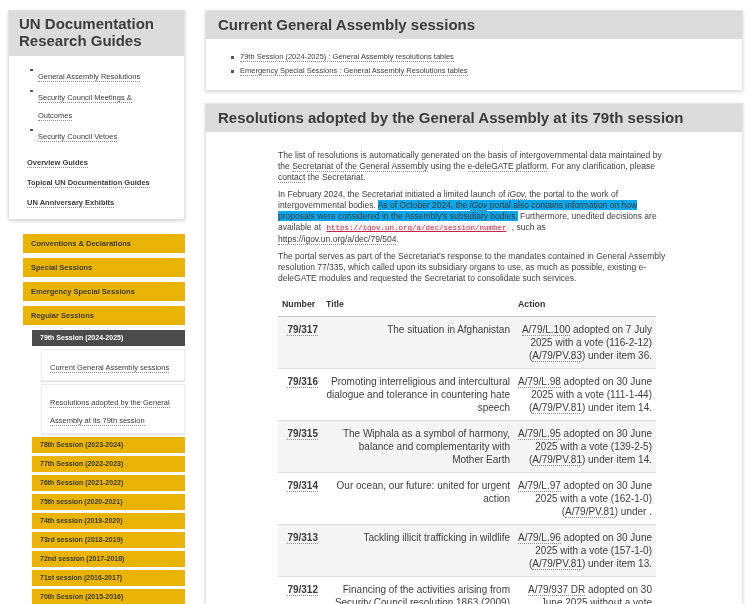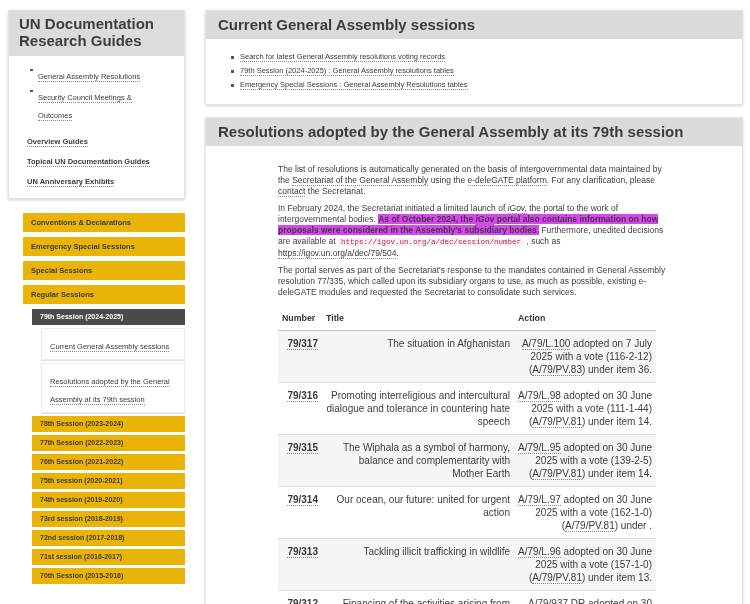--- a/index.html
+++ b/index.html
@@ -33,22 +33,22 @@
   .box-body { padding:8px 14px 10px; }
   .box-body ul { list-style:none; margin:2px 0 2px 8px; }
   .box-body li { position:relative; padding-left:12px; margin:5px 0; font-size:8px; }
   .box-body li::before { content:""; position:absolute; left:3px; top:4px; width:2.5px; height:2.5px; background:#555; }
 
   .rich { margin:10px 0 0 58px; width:390px; font-size:8.5px; line-height:1.3; color:#3d3d3d; }
   .rich p { margin-bottom:6px; }
   .seg-p { color:#3d3d3d; }
   .b { font-weight:normal; }
   .i { font-style:italic; }
-  .seg-hl { background:#d946ef; font-weight:bold; }
-  .seg-code { font-family:"Liberation Mono", monospace; font-size:7.5px; color:#c7254e; background:#f4f2f0; padding:0 3px; border-radius:2px; }
+  .seg-hl { background:#0ea5e9; font-weight:normal; }
+  .seg-code { font-family:"Liberation Mono", monospace; font-size:7.5px; color:#c7254e; background:#f4f2f0; padding:0 3px; border-radius:2px;text-decoration:underline; }
 
   
   table.res { border-collapse:collapse; width:378px; margin-top:10px; table-layout:fixed; }
   table.res th { text-align:left; font-size:8.8px; padding:5px 4px; border-bottom:1px solid #c4c4c4; color:#333; }
   table.res td { vertical-align:top; font-size:10px; line-height:1.3; padding:6px 4px; border-top:1px solid #e0e0e0;text-align:right; }
   table.res tr.odd td { background:#f5f5f5; }
   col.c-num { width:44px; } col.c-title { width:192px; } col.c-action { width:142px; }
   .numlink { font-weight:bold; color:#333; text-decoration:none; border-bottom:1px dotted #777; }
 </style>
 </head>
@@ -56,32 +56,33 @@
 
 <div class="page">
 
   <div class="sidebar">
     <div class="side-box">
       <div class="side-title">UN Documentation Research Guides</div>
       <div class="side-body">
         <ul id="side-top-links">
             <li><a href="#" class="side-link">General Assembly Resolutions</a></li>
             <li><a href="#" class="side-link">Security Council Meetings &amp; Outcomes</a></li>
+            <li><a href="#" class="side-link">Security Council Vetoes</a></li>
           </ul>
         <div class="guide-links" id="guide-links">
             <div><a href="#" class="guide-link">Overview Guides</a></div>
             <div><a href="#" class="guide-link">Topical UN Documentation Guides</a></div>
             <div><a href="#" class="guide-link">UN Anniversary Exhibits</a></div>
           </div>
       </div>
     </div>
     <div class="side-nav" id="side-nav">
         <div class="nav-item lvl1">Conventions &amp; Declarations</div>
+        <div class="nav-item lvl1">Special Sessions</div>
         <div class="nav-item lvl1">Emergency Special Sessions</div>
-        <div class="nav-item lvl1">Special Sessions</div>
         <div class="nav-item lvl1">Regular Sessions</div>
         <div class="nav-item lvl2 active">79th Session (2024-2025)</div>
         <div class="nav-sublink"><a href="#">Current General Assembly sessions</a></div>
         <div class="nav-sublink"><a href="#">Resolutions adopted by the General Assembly at its 79th session</a></div>
         <div class="nav-item lvl2">78th Session (2023-2024)</div>
         <div class="nav-item lvl2">77th Session (2022-2023)</div>
         <div class="nav-item lvl2">76th Session (2021-2022)</div>
         <div class="nav-item lvl2">75th session (2020-2021)</div>
         <div class="nav-item lvl2">74th session (2019-2020)</div>
         <div class="nav-item lvl2">73rd session (2018-2019)</div>
@@ -90,21 +91,20 @@
         <div class="nav-item lvl2">70th Session (2015-2016)</div>
       </div>
   </div>
 
   <div class="main">
 
     <div class="content-box">
       <div class="box-header">Current General Assembly sessions</div>
       <div class="box-body">
         <ul id="box1-links">
-            <li><a href="#" class="side-link">Search for latest General Assembly resolutions voting records</a></li>
             <li><a href="#" class="side-link">79th Session (2024-2025) : General Assembly resolutions tables</a></li>
             <li><a href="#" class="side-link">Emergency Special Sessions : General Assembly Resolutions tables</a></li>
           </ul>
       </div>
     </div>
 
     <div class="content-box">
       <div class="box-header">Resolutions adopted by the General Assembly at its 79th session</div>
       <div class="box-body">
         <div class="rich" id="rich-text">

